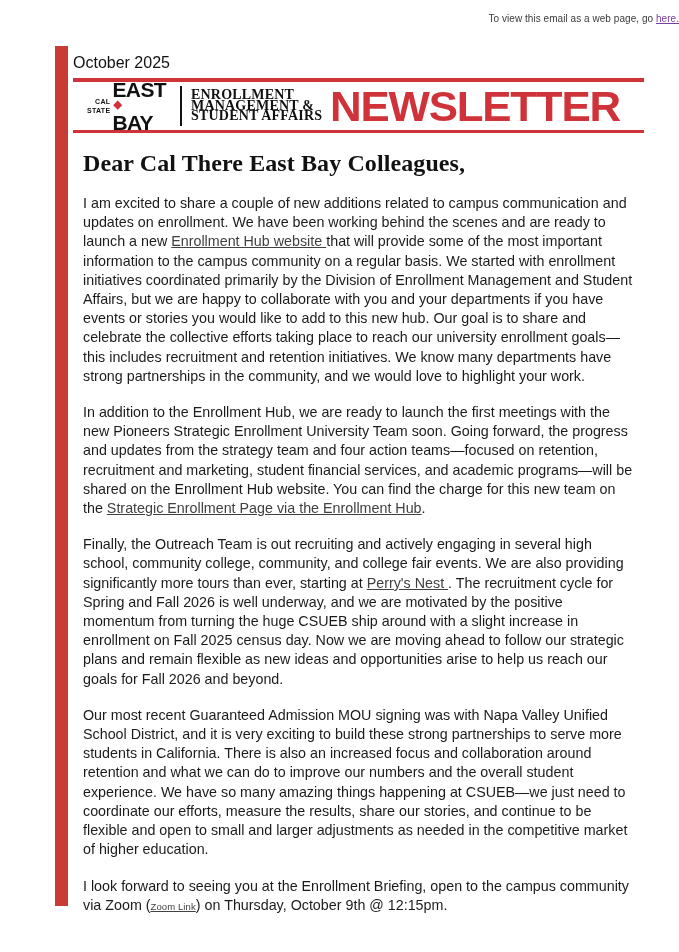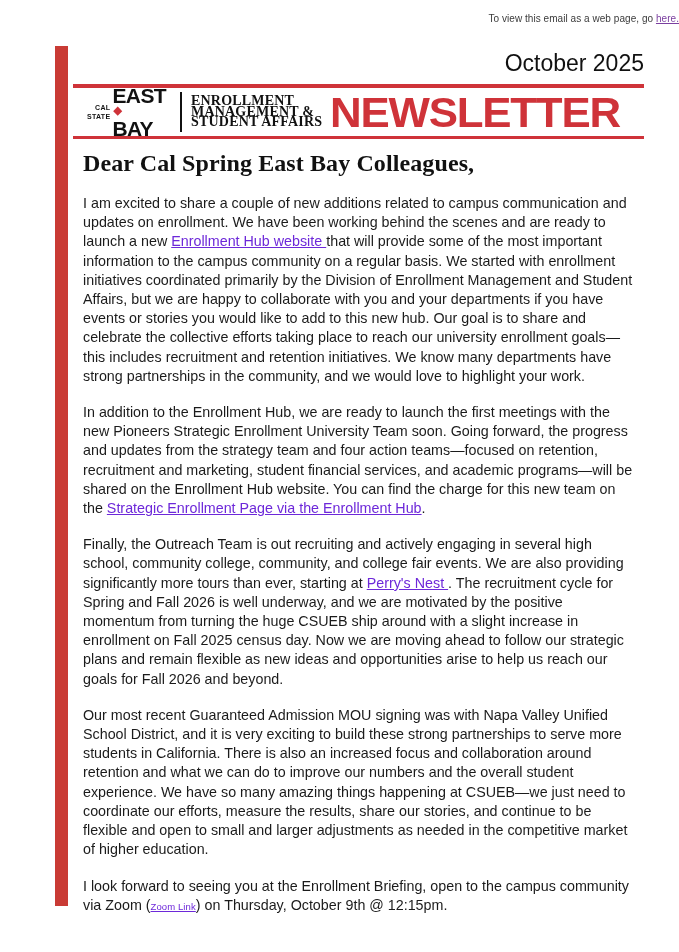--- a/index.html
+++ b/index.html
@@ -40,26 +40,26 @@
   }
 
   
   .masthead {
     position: absolute;
     left: 73px;
     top: 52px;
     width: 571px;
   }
   .issue-date {
-    text-align: right;
-    font-size: 23px;
+    text-align: left;
+    font-size: 16px;
     color: #111111;
     font-family: "Liberation Sans", sans-serif;
     line-height: 22px;
-    padding-bottom: 10px;
+    padding-bottom: 4px;
   }
   .rule {
     height: 4px;
     background: #cf3339;
     width: 100%;
   }
   .rule.bottom { height: 3px; }
 
   .logo-row {
     display: flex;
@@ -154,21 +154,21 @@
   p.body-par {
     font-family: "Liberation Sans", sans-serif;
     font-size: 14.3px;
     line-height: 19.2px;
     color: #1b1b1b;
     margin: 0 0 17px 0;
     text-align: left;
   }
   p.body-par:last-child { margin-bottom: 10px; }
   a.inline-link {
-    color: #6d28d9;
+    color: #404040;
   }
   a.inline-link.small {
     font-size: 9.5px;
     letter-spacing: 0.1px;
   }
 </style>
 </head>
 <body>
 
 <div class="preheader">
@@ -208,21 +208,21 @@
     </div>
 
     <div class="logo-newsletter">NEWSLETTER</div>
   </div>
 
   <div class="rule bottom"></div>
 </div>
 
 <div class="content">
 
-  <h1 class="greeting">Dear Cal Spring East Bay Colleagues,</h1>
+  <h1 class="greeting">Dear Cal There East Bay Colleagues,</h1>
 
   <p class="body-par"><span>I am excited to share a couple of new additions related to campus communication and updates on enrollment. We have been working behind the scenes and are ready to launch a new </span><a class="inline-link" href="#">Enrollment Hub website </a><span> that will provide some of the most important information to the campus community on a regular basis. We started with enrollment initiatives coordinated primarily by the Division of Enrollment Management and Student Affairs, but we are happy to collaborate with you and your departments if you have events or stories you would like to add to this new hub. Our goal is to share and celebrate the collective efforts taking place to reach our university enrollment goals—this includes recruitment and retention initiatives. We know many departments have strong partnerships in the community, and we would love to highlight your work.</span></p>
 
   <p class="body-par"><span>In addition to the Enrollment Hub, we are ready to launch the first meetings with the new Pioneers Strategic Enrollment University Team soon. Going forward, the progress and updates from the strategy team and four action teams—focused on retention, recruitment and marketing, student financial services, and academic programs—will be shared on the Enrollment Hub website. You can find the charge for this new team on the </span><a class="inline-link" href="#">Strategic Enrollment Page via the Enrollment Hub</a><span>.</span></p>
 
   <p class="body-par"><span>Finally, the Outreach Team is out recruiting and actively engaging in several high school, community college, community, and college fair events. We are also providing significantly more tours than ever, starting at </span><a class="inline-link" href="#">Perry's Nest </a><span>.  The recruitment cycle for Spring and Fall 2026 is well underway, and we are motivated by the positive momentum from turning the huge CSUEB ship around with a slight increase in enrollment on Fall 2025 census day. Now we are moving ahead to follow our strategic plans and remain flexible as new ideas and opportunities arise to help us reach our goals for Fall 2026 and beyond.</span></p>
 
   <p class="body-par">Our most recent Guaranteed Admission MOU signing was with Napa Valley Unified School District, and it is very exciting to build these strong partnerships to serve more students in California. There is also an increased focus and collaboration around retention and what we can do to improve our numbers and the overall student experience. We have so many amazing things happening at CSUEB—we just need to coordinate our efforts, measure the results, share our stories, and continue to be flexible and open to small and larger adjustments as needed in the competitive market of higher education.</p>
 
   <p class="body-par"><span>I look forward to seeing you at the Enrollment Briefing, open to the campus community via Zoom (</span><a class="inline-link small" href="#">Zoom Link</a><span>)  on Thursday, October 9th @ 12:15pm.</span></p>

